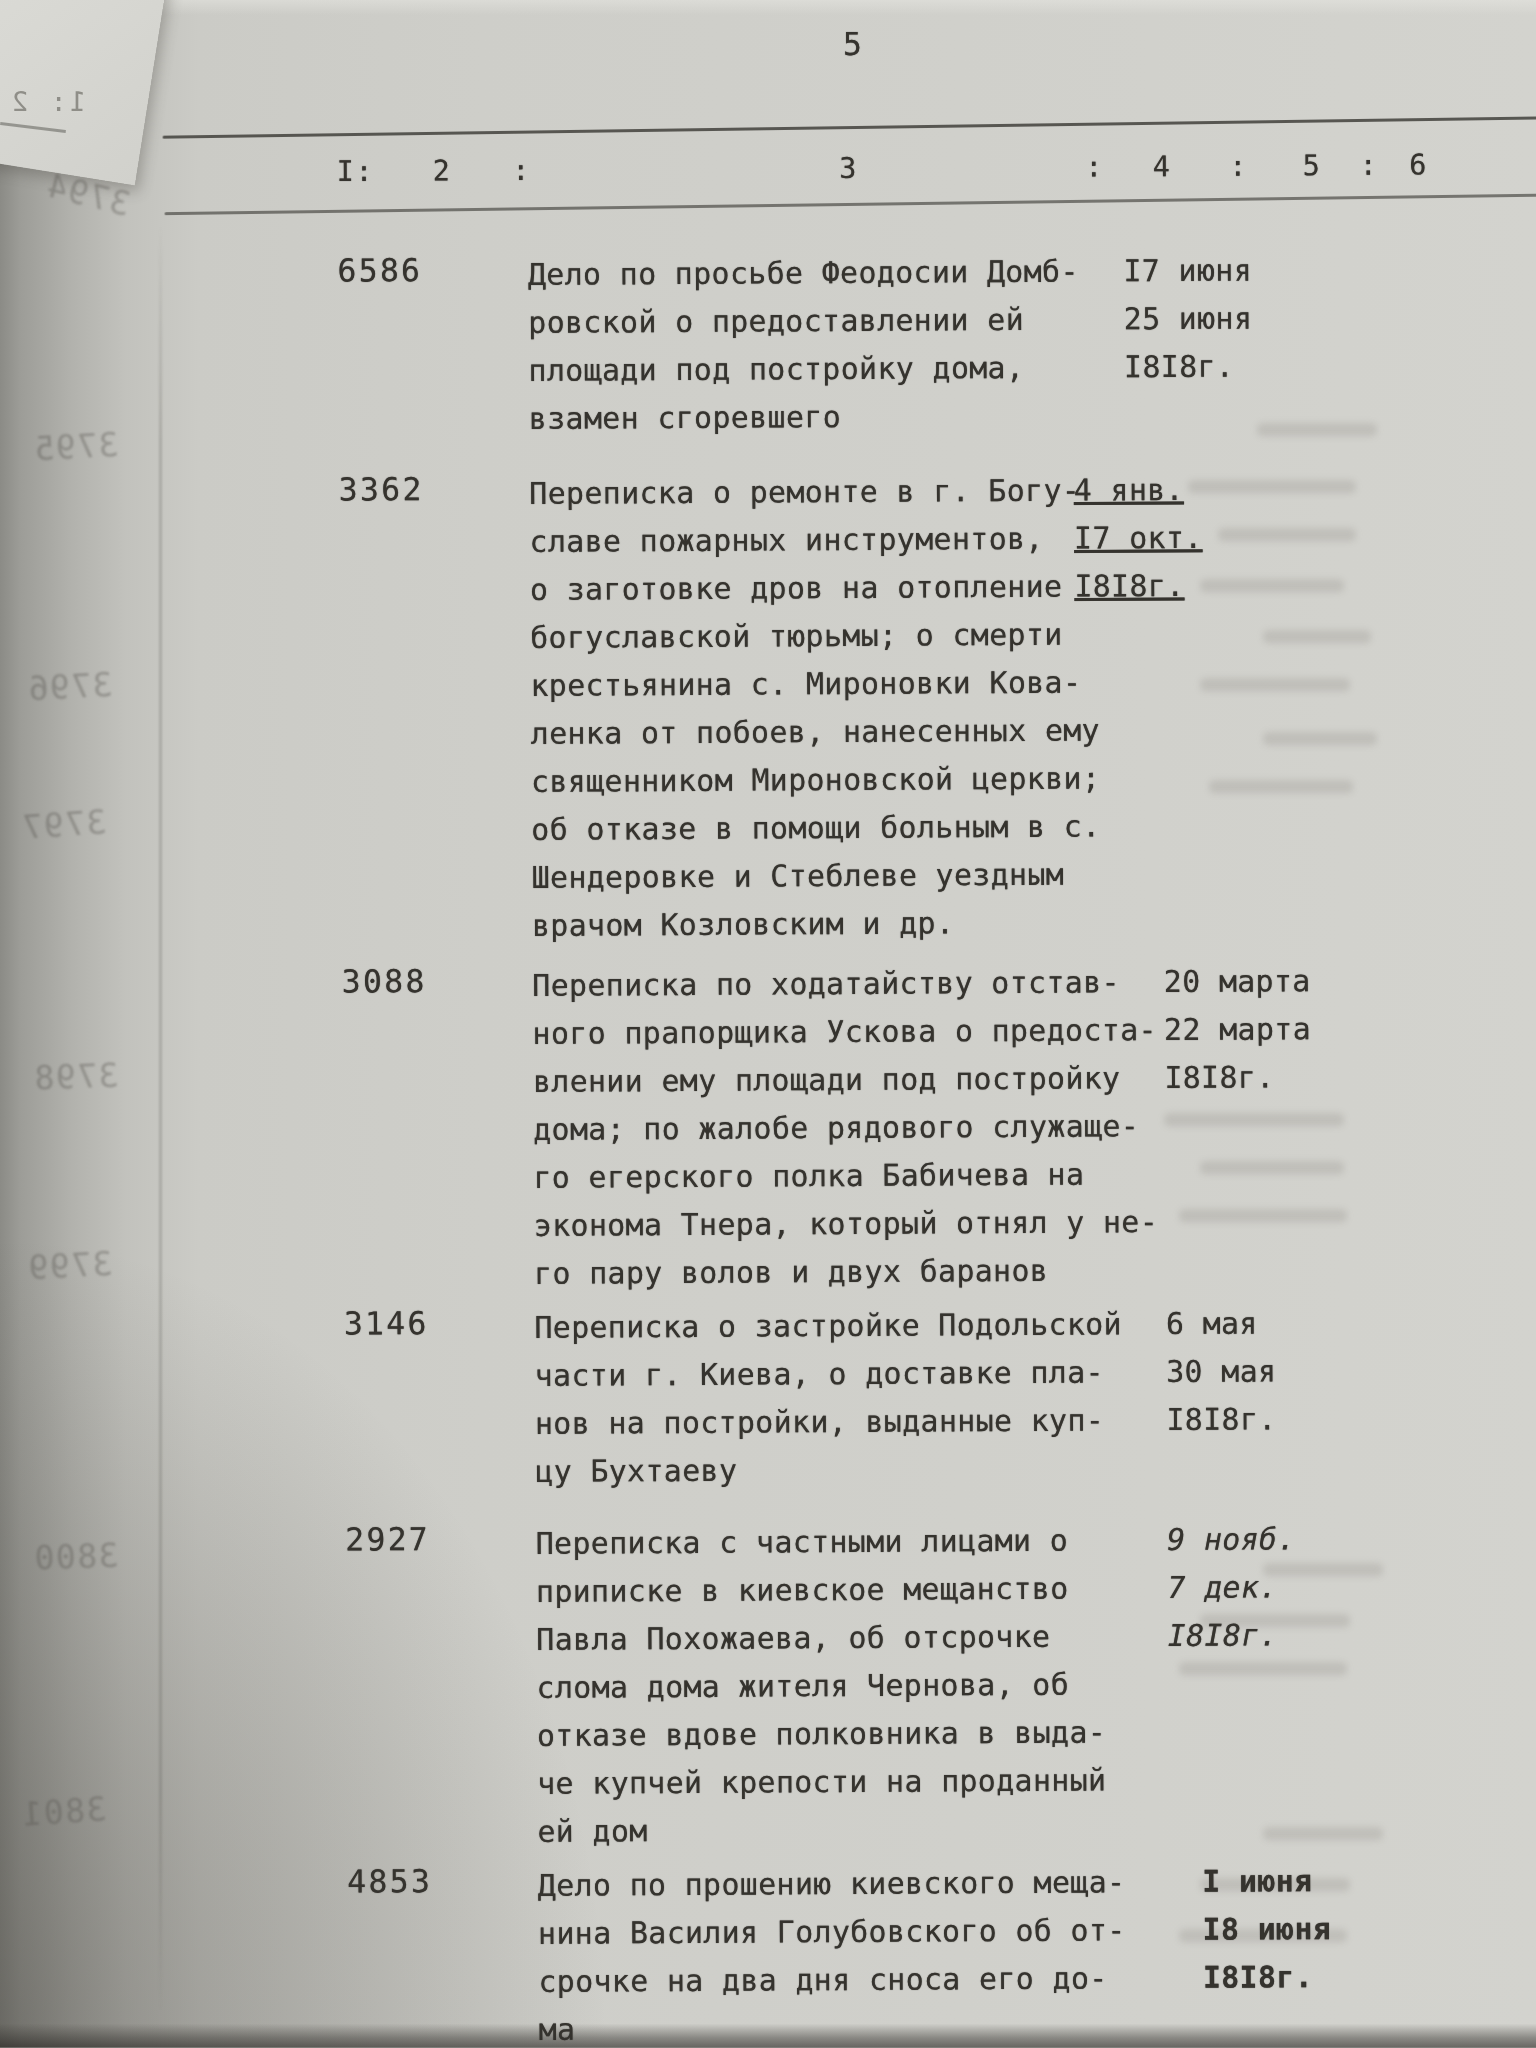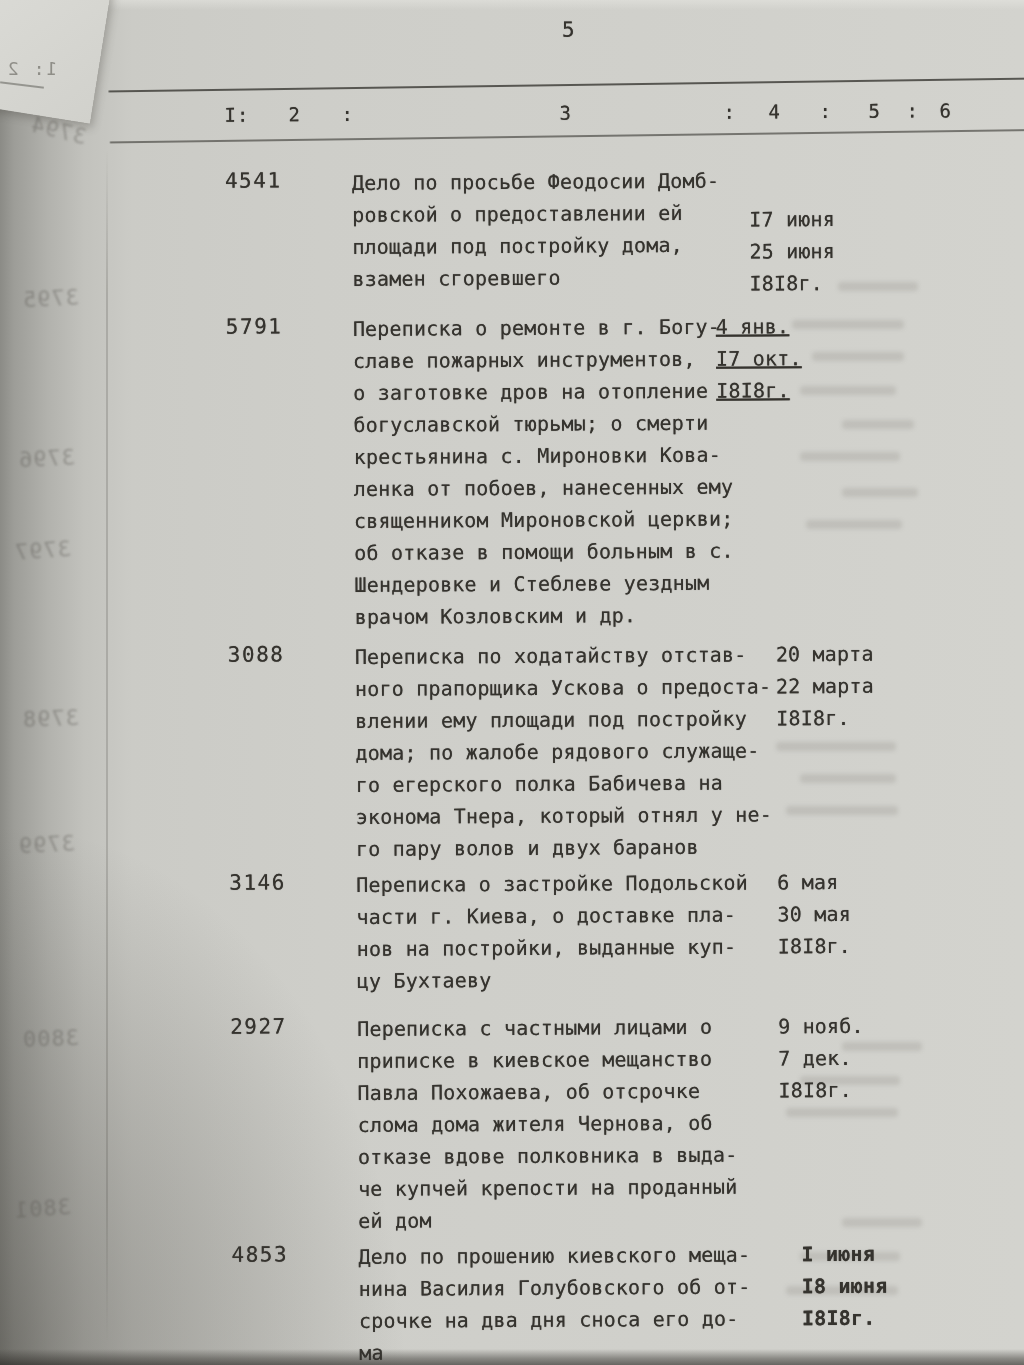--- a/index.html
+++ b/index.html
@@ -106,32 +106,32 @@
         <span class="colcell" style="left: 727px;">:</span>
         <span class="colcell" style="left: 772px;">4</span>
         <span class="colcell" style="left: 823px;">:</span>
         <span class="colcell" style="left: 872px;">5</span>
         <span class="colcell" style="left: 910px;">:</span>
         <span class="colcell" style="left: 943px;">6</span>
       </div>
     <div class="rule rule-mid"></div>
     <div id="entries">
   <div class="entry" style="top: 166px;">
-    <div class="entry-number">4541</div>
+    <div class="entry-number">6586</div>
     <div class="entry-text">Дело по просьбе Феодосии Домб-
 ровской о предоставлении ей
 площади под постройку дома,
 взамен сгоревшего</div>
-    <div class="entry-dates" style="left: 752px; margin-top: 39px;">I7 июня
+    <div class="entry-dates" style="left: 752px;">I7 июня
 25 июня
 I8I8г.</div>
   </div>
 
   <div class="entry" style="top: 312px;">
-    <div class="entry-number">5791</div>
+    <div class="entry-number">3362</div>
     <div class="entry-text">Переписка о ремонте в г. Богу-
 славе пожарных инструментов,
 о заготовке дров на отопление
 богуславской тюрьмы; о смерти
 крестьянина с. Мироновки Кова-
 ленка от побоев, нанесенных ему
 священником Мироновской церкви;
 об отказе в помощи больным в с.
 Шендеровке и Стеблеве уездным
 врачом Козловским и др.</div>
@@ -167,21 +167,21 @@
 
   <div class="entry" style="top: 1012px;">
     <div class="entry-number">2927</div>
     <div class="entry-text">Переписка с частными лицами о
 приписке в киевское мещанство
 Павла Похожаева, об отсрочке
 слома дома жителя Чернова, об
 отказе вдове полковника в выда-
 че купчей крепости на проданный
 ей дом</div>
-    <div class="entry-dates" style="left: 776px;">9 нояб.
+    <div class="entry-dates" style="left: 776px; font-style: italic;">9 нояб.
 7 дек.
 I8I8г.</div>
   </div>
 
   <div class="entry" style="top: 1240px;">
     <div class="entry-number">4853</div>
     <div class="entry-text">Дело по прошению киевского меща-
 нина Василия Голубовского об от-
 срочке на два дня сноса его до-
 ма</div>

